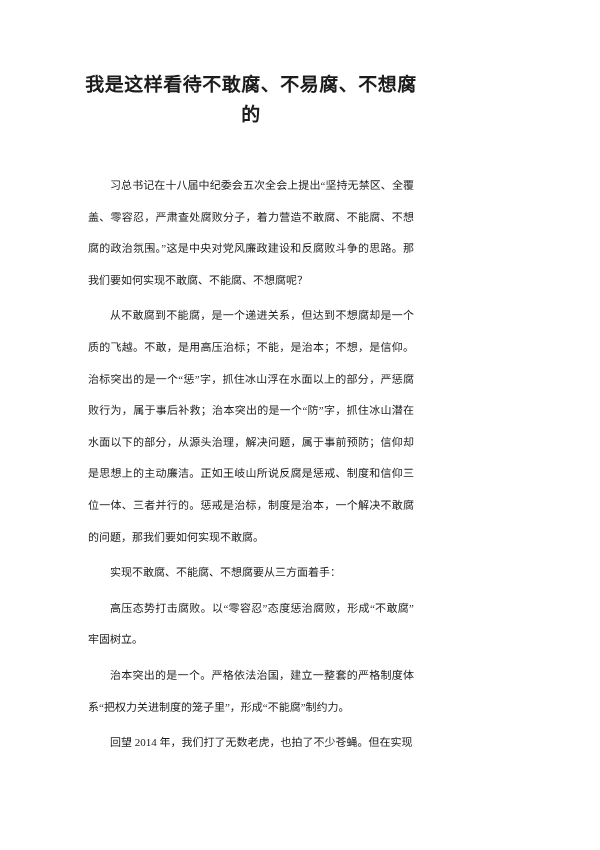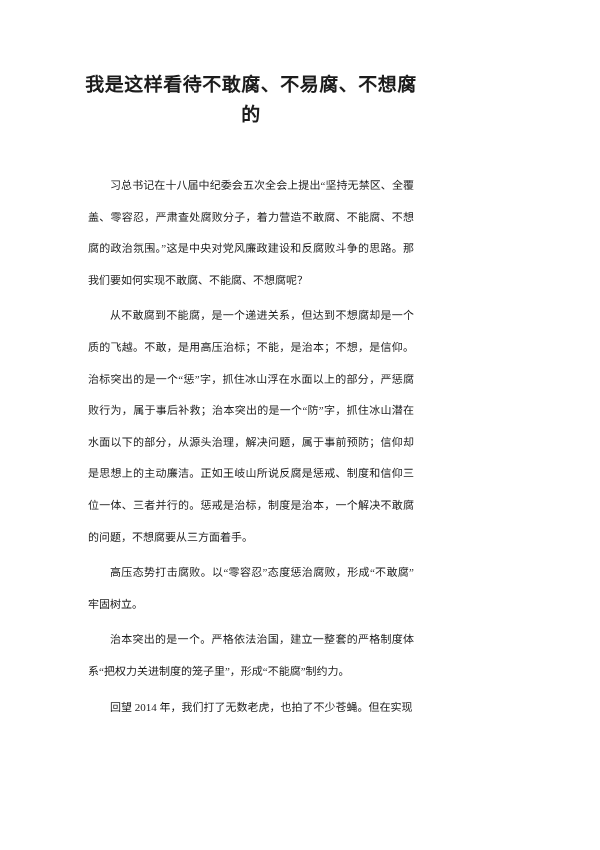--- a/index.html
+++ b/index.html
@@ -41,18 +41,19 @@
     word-break: break-all;
   }
 </style>
 </head>
 <body>
 
 <div class="page">
   <h1 class="doc-title">我是这样看待不敢腐、不易腐、不想腐的</h1>
   <div class="doc-body">
     <p>习总书记在十八届中纪委会五次全会上提出“坚持无禁区、全覆盖、零容忍，严肃查处腐败分子，着力营造不敢腐、不能腐、不想腐的政治氛围。”这是中央对党风廉政建设和反腐败斗争的思路。那我们要如何实现不敢腐、不能腐、不想腐呢？</p>
-    <p>从不敢腐到不能腐，是一个递进关系，但达到不想腐却是一个质的飞越。不敢，是用高压治标；不能，是治本；不想，是信仰。治标突出的是一个“惩”字，抓住冰山浮在水面以上的部分，严惩腐败行为，属于事后补救；治本突出的是一个“防”字，抓住冰山潜在水面以下的部分，从源头治理，解决问题，属于事前预防；信仰却是思想上的主动廉洁。正如王岐山所说反腐是惩戒、制度和信仰三位一体、三者并行的。惩戒是治标，制度是治本，一个解决不敢腐的问题，不想腐要从三方面着手。</p>
+    <p>从不敢腐到不能腐，是一个递进关系，但达到不想腐却是一个质的飞越。不敢，是用高压治标；不能，是治本；不想，是信仰。治标突出的是一个“惩”字，抓住冰山浮在水面以上的部分，严惩腐败行为，属于事后补救；治本突出的是一个“防”字，抓住冰山潜在水面以下的部分，从源头治理，解决问题，属于事前预防；信仰却是思想上的主动廉洁。正如王岐山所说反腐是惩戒、制度和信仰三位一体、三者并行的。惩戒是治标，制度是治本，一个解决不敢腐的问题，那我们要如何实现不敢腐。</p>
+    <p>实现不敢腐、不能腐、不想腐要从三方面着手：</p>
     <p>高压态势打击腐败。以“零容忍”态度惩治腐败，形成“不敢腐”牢固树立。</p>
     <p>治本突出的是一个。严格依法治国，建立一整套的严格制度体系“把权力关进制度的笼子里”，形成“不能腐”制约力。</p>
     <p>回望 2014 年，我们打了无数老虎，也拍了不少苍蝇。但在实现</p>
   </div>
 </div>
 
 </body></html>

